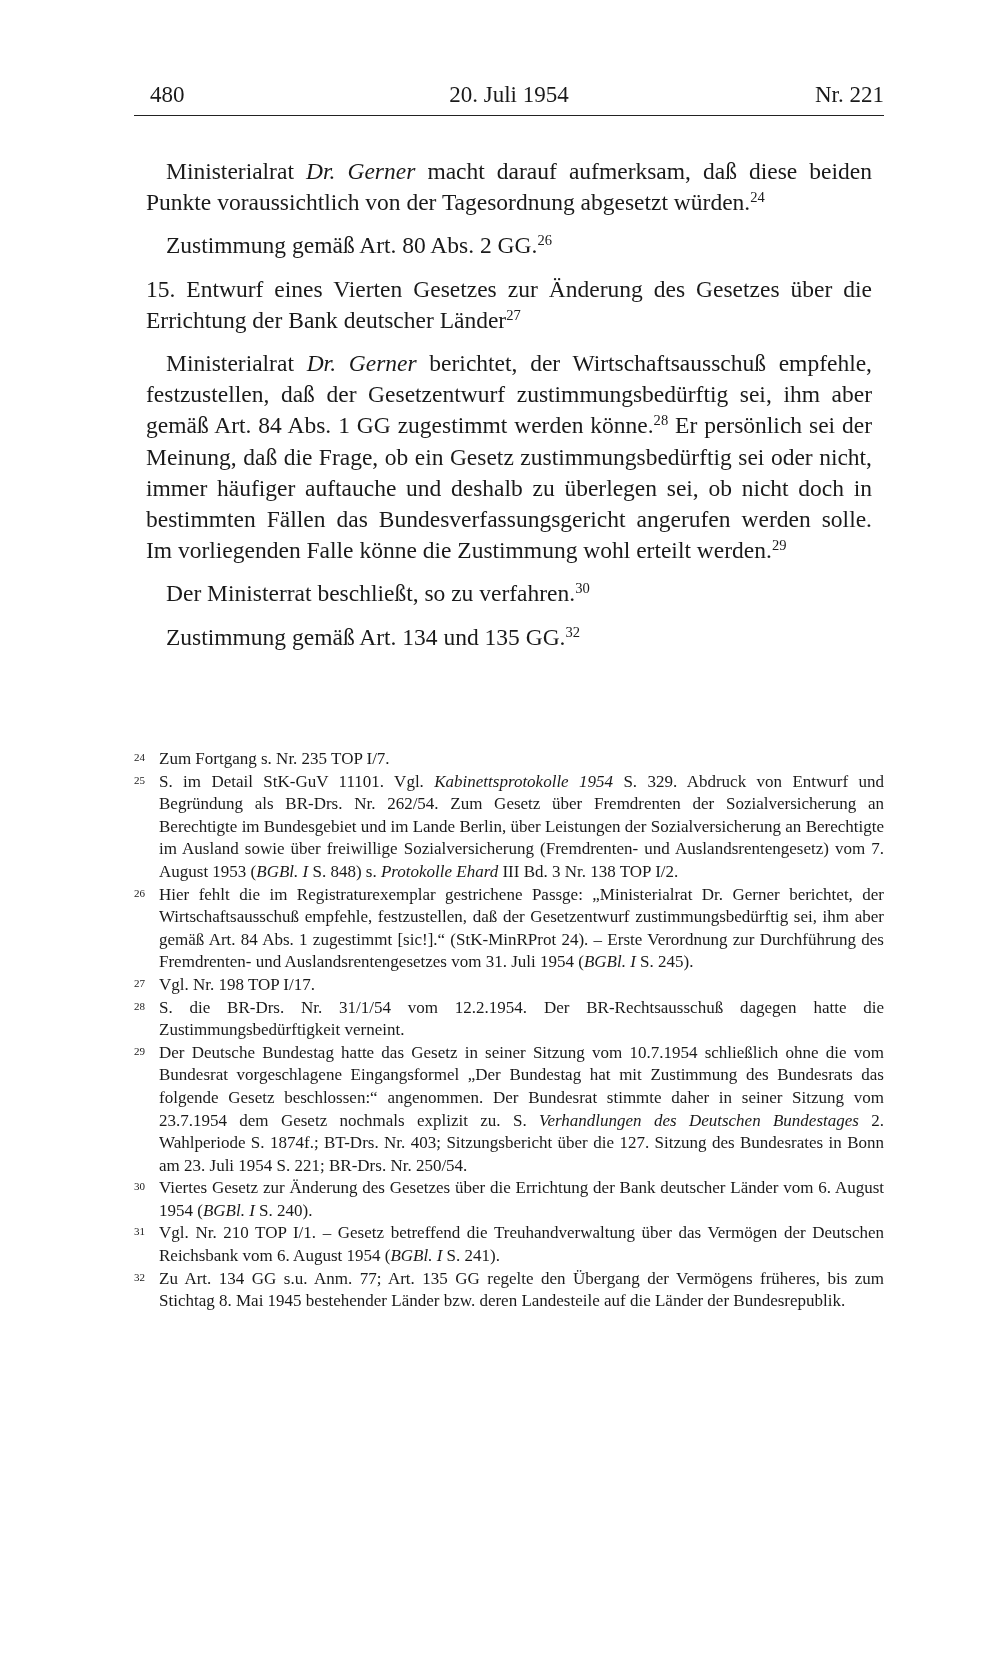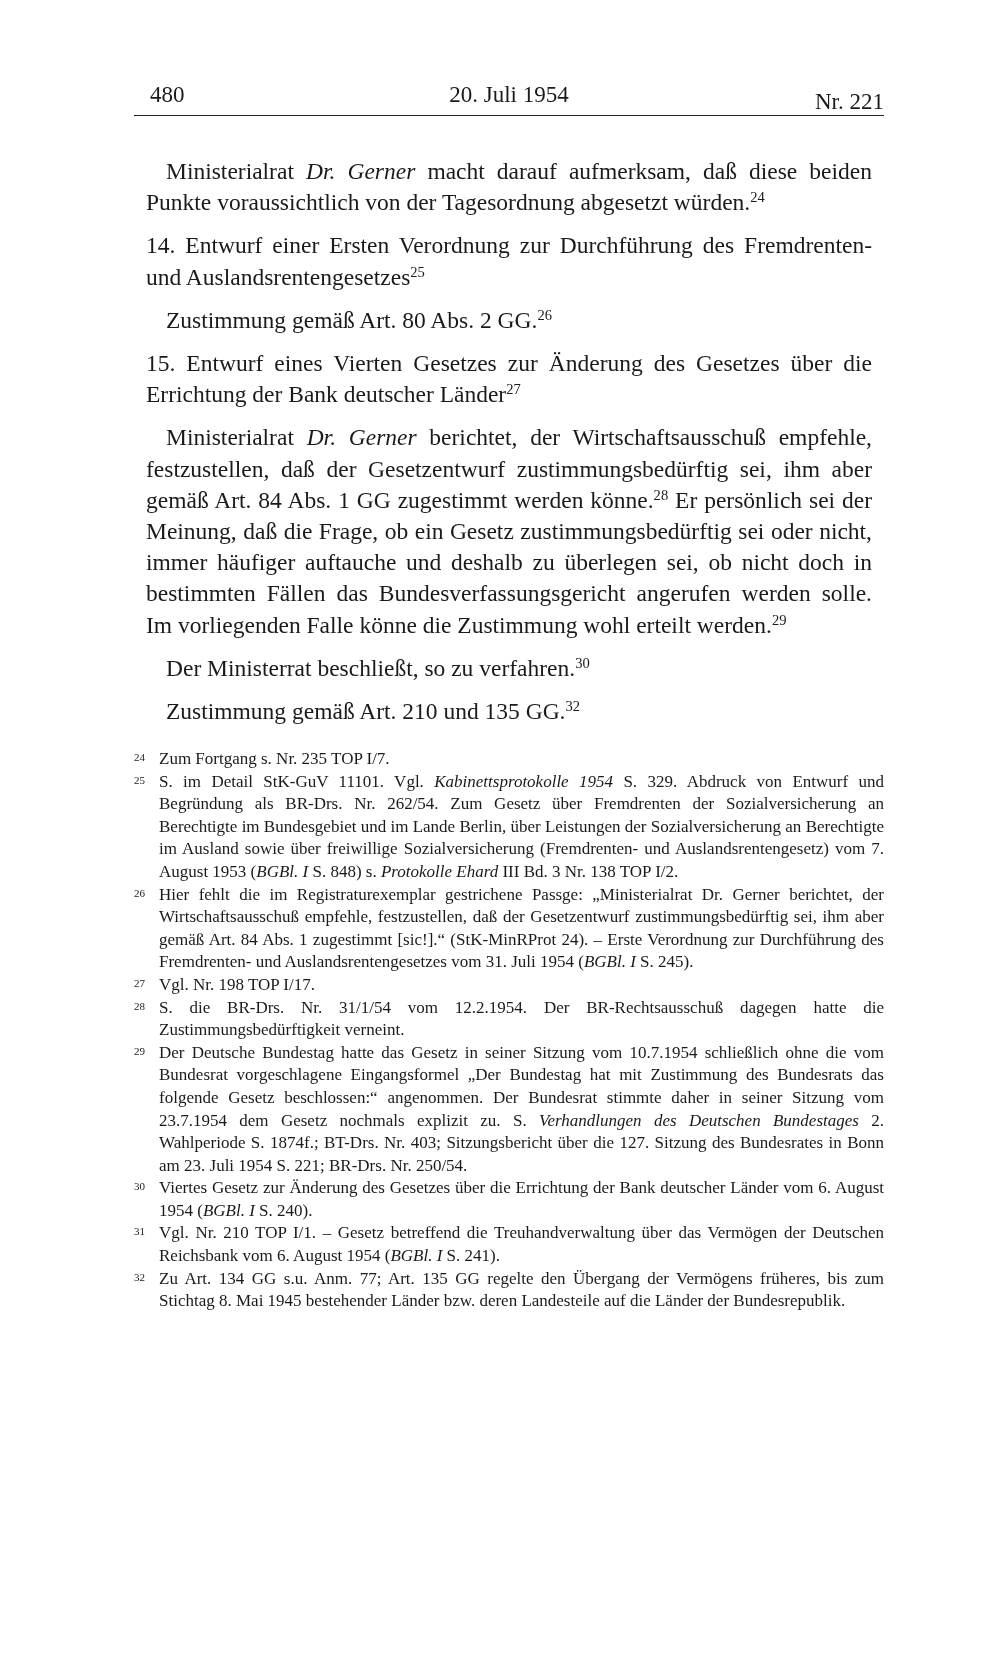--- a/index.html
+++ b/index.html
@@ -1,21 +1,21 @@
 <!DOCTYPE html>
 <html><head>
 <meta charset="utf-8">
 <style>
   html, body { margin: 0; padding: 0; background: #ffffff; }
   body { width: 1000px; height: 1666px; position: relative; overflow: hidden; color: #1a1a1a; font-family: "Liberation Serif", "DejaVu Serif", serif; }
   .page { position: absolute; left: 134px; top: 0; width: 750px; }
   .header { position: absolute; top: 82px; left: 0; width: 750px; height: 36px; font-size: 23px; }
   .header .left { position: absolute; left: 16px; top: 0; }
   .header .center { position: absolute; left: 0; right: 0; text-align: center; top: 0; }
-  .header .right { position: absolute; right: 0; top: 7px; }
+  .header .right { position: absolute; right: 0; top: 0; }
   .header-rule { position: absolute; top: 115px; left: 0; width: 750px; border-top: 1px solid #222; }
   .body { position: absolute; top: 144px; left: 0; width: 750px; font-size: 23.5px; line-height: 31.2px; text-align: justify; }
   .body p { margin: 12px; }
   .body p.indent { text-indent: 20px; }
   .body p.flush { text-indent: 0; }
   sup { font-size: 62%; line-height: 0; vertical-align: 0.55em; }
   .footnotes { position: absolute; top: 748px; left: 0; width: 750px; font-size: 17px; line-height: 22.6px; text-align: justify; }
   .fn { position: relative; padding-left: 25px; margin: 0; }
   .fn .num { position: absolute; left: 0; top: -2px; font-size: 11px; }
   em { font-style: italic; }
@@ -26,26 +26,25 @@
 <div class="page">
   <div class="header">
     <span class="left">480</span>
     <span class="center">20. Juli 1954</span>
     <span class="right">Nr. 221</span>
   </div>
   <div class="header-rule"></div>
 
   <div class="body" id="body-text">
       <p class="indent"><span>Ministerialrat </span><em>Dr. Gerner</em><span> macht darauf aufmerksam, daß diese beiden Punkte voraussichtlich von der Tagesordnung abgesetzt würden.</span><sup>24</sup></p>
-      <p class="flush"><span>14. Entwurf einer Ersten Verordnung zur Durchführung des Fremdrenten- und Auslandsrentengesetzes</span><sup>25</sup></p>
       <p class="indent"><span>Zustimmung gemäß Art. 80 Abs. 2 GG.</span><sup>26</sup></p>
       <p class="flush"><span>15. Entwurf eines Vierten Gesetzes zur Änderung des Gesetzes über die Errichtung der Bank deutscher Länder</span><sup>27</sup></p>
       <p class="indent"><span>Ministerialrat </span><em>Dr. Gerner</em><span> berichtet, der Wirtschaftsausschuß empfehle, festzustellen, daß der Gesetzentwurf zustimmungsbedürftig sei, ihm aber gemäß Art. 84 Abs. 1 GG zugestimmt werden könne.</span><sup>28</sup><span> Er persönlich sei der Meinung, daß die Frage, ob ein Gesetz zustimmungsbedürftig sei oder nicht, immer häufiger auftauche und deshalb zu überlegen sei, ob nicht doch in bestimmten Fällen das Bundesverfassungsgericht angerufen werden solle. Im vorliegenden Falle könne die Zustimmung wohl erteilt werden.</span><sup>29</sup></p>
       <p class="indent"><span>Der Ministerrat beschließt, so zu verfahren.</span><sup>30</sup></p>
-      <p class="indent"><span>Zustimmung gemäß Art. 210 und 135 GG.</span><sup>32</sup></p>
+      <p class="indent"><span>Zustimmung gemäß Art. 134 und 135 GG.</span><sup>32</sup></p>
     </div>
 
   <div class="footnotes" id="footnotes">
       <div class="fn"><span class="num">24</span><span>Zum Fortgang s. Nr. 235 TOP I/7.</span></div>
       <div class="fn"><span class="num">25</span><span>S. im Detail StK-GuV 11101. Vgl. </span><em>Kabinettsprotokolle 1954</em><span> S. 329. Abdruck von Entwurf und Begründung als BR-Drs. Nr. 262/54. Zum Gesetz über Fremdrenten der Sozialversicherung an Berechtigte im Bundesgebiet und im Lande Berlin, über Leistungen der Sozialversicherung an Berechtigte im Ausland sowie über freiwillige Sozialversicherung (Fremdrenten- und Auslandsrentengesetz) vom 7. August 1953 (</span><em>BGBl. I</em><span> S. 848) s. </span><em>Protokolle Ehard</em><span> III Bd. 3 Nr. 138 TOP I/2.</span></div>
       <div class="fn"><span class="num">26</span><span>Hier fehlt die im Registraturexemplar gestrichene Passge: „Ministerialrat Dr. Gerner berichtet, der Wirtschaftsausschuß empfehle, festzustellen, daß der Gesetzentwurf zustimmungsbedürftig sei, ihm aber gemäß Art. 84 Abs. 1 zugestimmt [sic!].“ (StK-MinRProt 24). – Erste Verordnung zur Durchführung des Fremdrenten- und Auslandsrentengesetzes vom 31. Juli 1954 (</span><em>BGBl. I</em><span> S. 245).</span></div>
       <div class="fn"><span class="num">27</span><span>Vgl. Nr. 198 TOP I/17.</span></div>
       <div class="fn"><span class="num">28</span><span>S. die BR-Drs. Nr. 31/1/54 vom 12.2.1954. Der BR-Rechtsausschuß dagegen hatte die Zustimmungsbedürftigkeit verneint.</span></div>
       <div class="fn"><span class="num">29</span><span>Der Deutsche Bundestag hatte das Gesetz in seiner Sitzung vom 10.7.1954 schließlich ohne die vom Bundesrat vorgeschlagene Eingangsformel „Der Bundestag hat mit Zustimmung des Bundesrats das folgende Gesetz beschlossen:“ angenommen. Der Bundesrat stimmte daher in seiner Sitzung vom 23.7.1954 dem Gesetz nochmals explizit zu. S. </span><em>Verhandlungen des Deutschen Bundestages</em><span> 2. Wahlperiode S. 1874f.; BT-Drs. Nr. 403; Sitzungsbericht über die 127. Sitzung des Bundesrates in Bonn am 23. Juli 1954 S. 221; BR-Drs. Nr. 250/54.</span></div>
       <div class="fn"><span class="num">30</span><span>Viertes Gesetz zur Änderung des Gesetzes über die Errichtung der Bank deutscher Länder vom 6. August 1954 (</span><em>BGBl. I</em><span> S. 240).</span></div>

